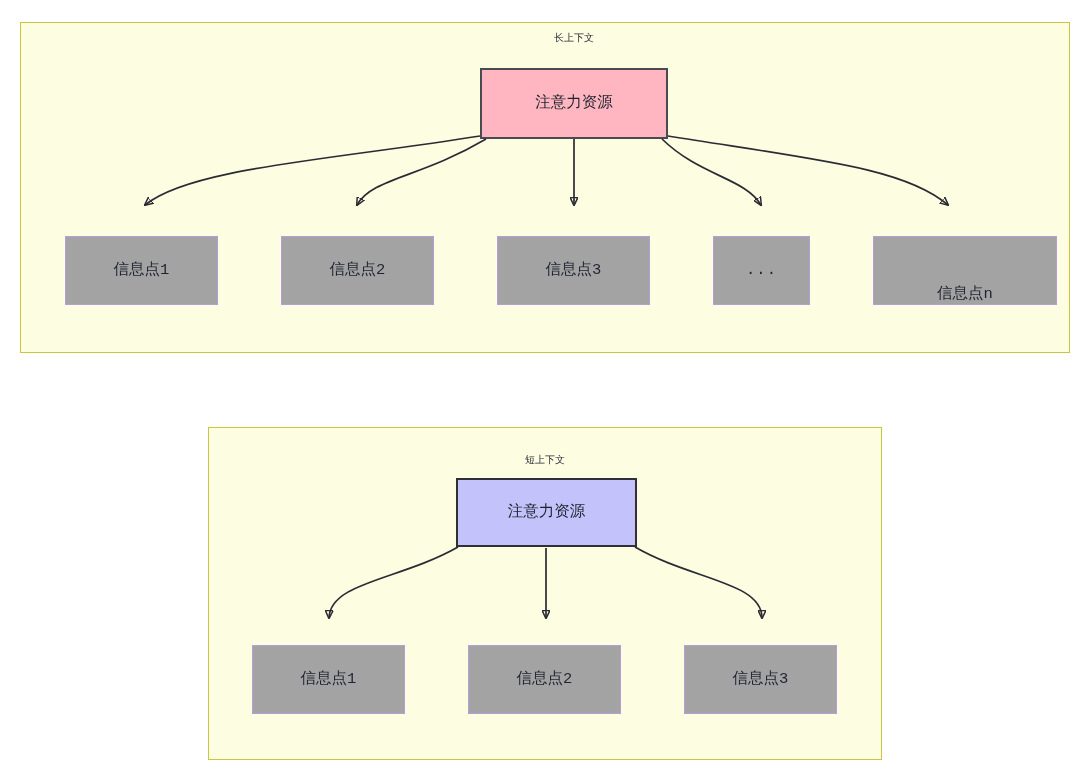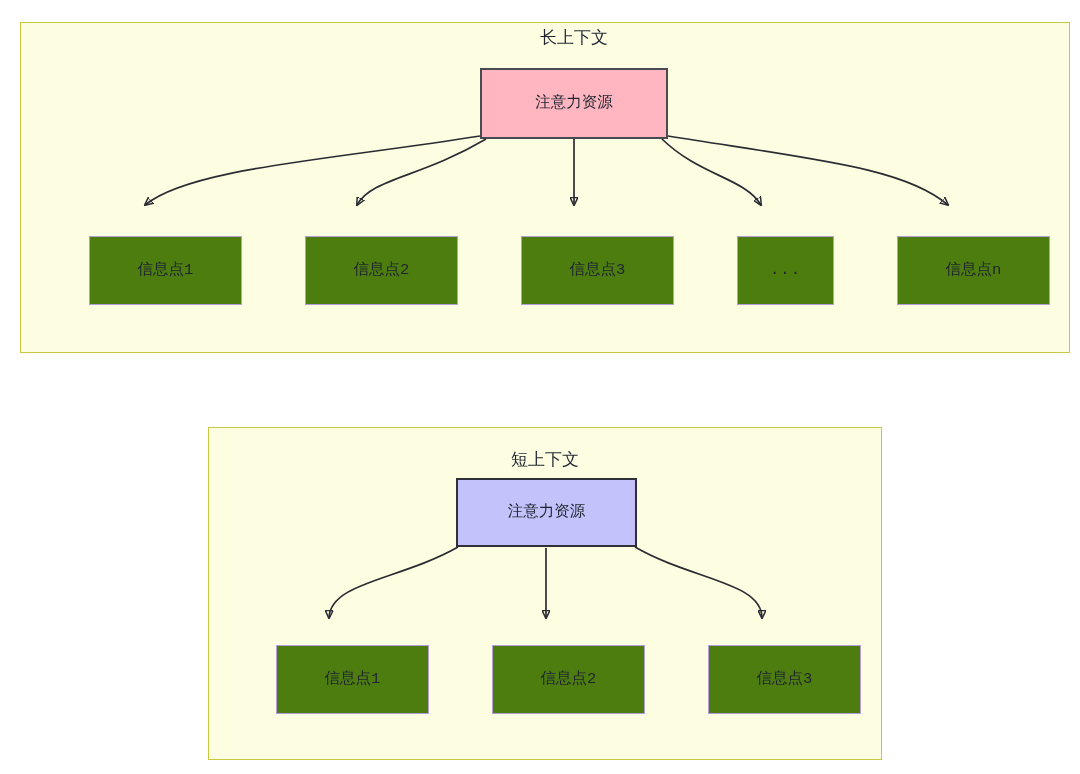--- a/index.html
+++ b/index.html
@@ -24,21 +24,21 @@
   .abs { position: absolute; box-sizing: border-box; }
 
   
   .container-box {
     background: #fdfde2;
     border: 1.6px solid #c8c840;
   }
   .container-title {
     position: absolute;
     text-align: center;
-    font-size: 17px;
+    font-size: 10px;
     color: #1f2430;
     line-height: 20px;
     white-space: nowrap;
   }
 
   
   .node {
     position: absolute;
     display: flex;
     align-items: center;
@@ -52,23 +52,22 @@
   }
   .node-attention-long {
     background: #ffb6c1;
     border: 2.4px solid #4a4a52;
   }
   .node-attention-short {
     background: #c3c2fa;
     border: 2.4px solid #2f2f38;
   }
   .node-info {
-    background: #4d7c0f;
+    background: #a3a3a3;
     border: 1.6px solid #b39ddb;
-    margin-left: 24px;
   }
   .node .dots {
     letter-spacing: 1px;
     font-size: 15.5px;
   }
   svg.edges {
     position: absolute;
     left: 0; top: 0;
     width: 1080px;
     height: 774px;
@@ -103,21 +102,21 @@
   </div>
 
   <div class="node node-info" style="left:497px; top:236px; width:153px; height:69px;">
     <span>信息点3</span>
   </div>
 
   <div class="node node-info" style="left:713px; top:236px; width:97px; height:69px;">
     <span class="dots">...</span>
   </div>
 
-  <div class="node node-info" style="left:873px; top:236px; width:153px; height:69px;">
+  <div class="node node-info" style="left:873px; top:236px; width:184px; height:69px;align-items:flex-end;">
     <span>信息点n</span>
   </div>
 
   <div class="abs container-box" style="left:208px; top:427px; width:674px; height:333px;"></div>
 
   <div class="container-title" style="left:445px; top:450px; width:200px;font-family:Liberation Serif, serif;">短上下文</div>
 
   <div class="node node-attention-short" style="left:456px; top:478px; width:181px; height:69px;">
     <span>注意力资源</span>
   </div>

